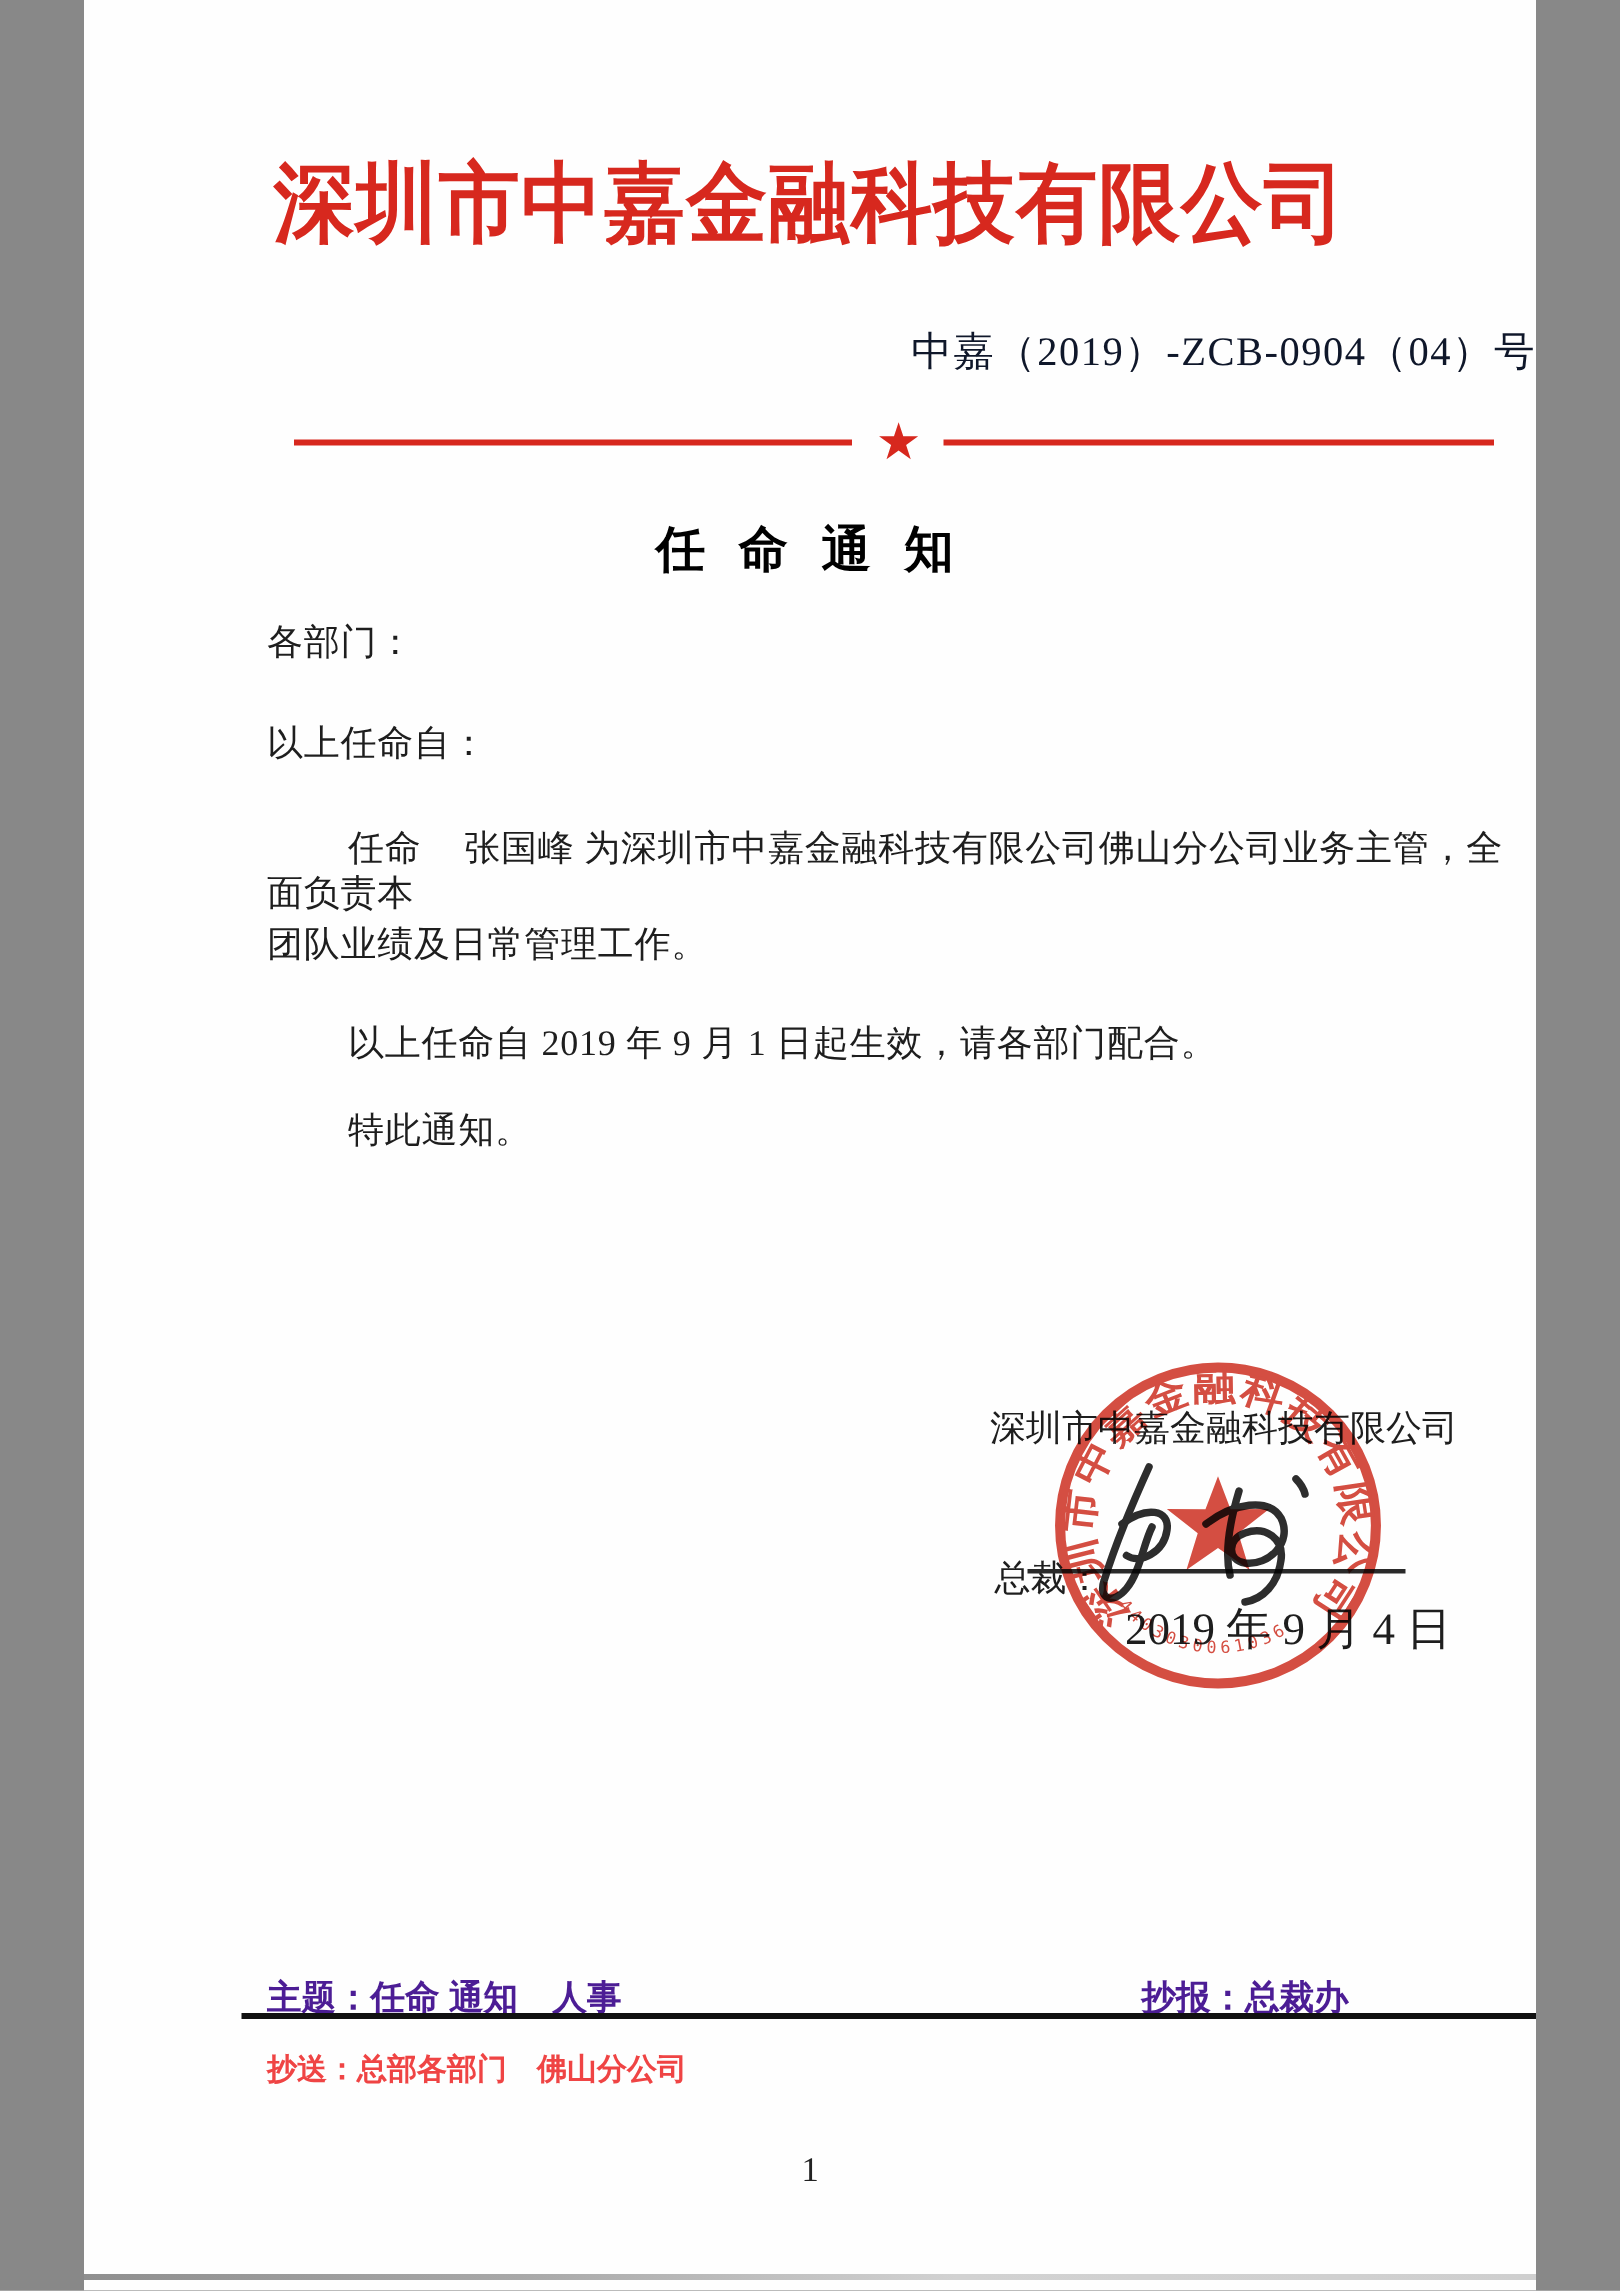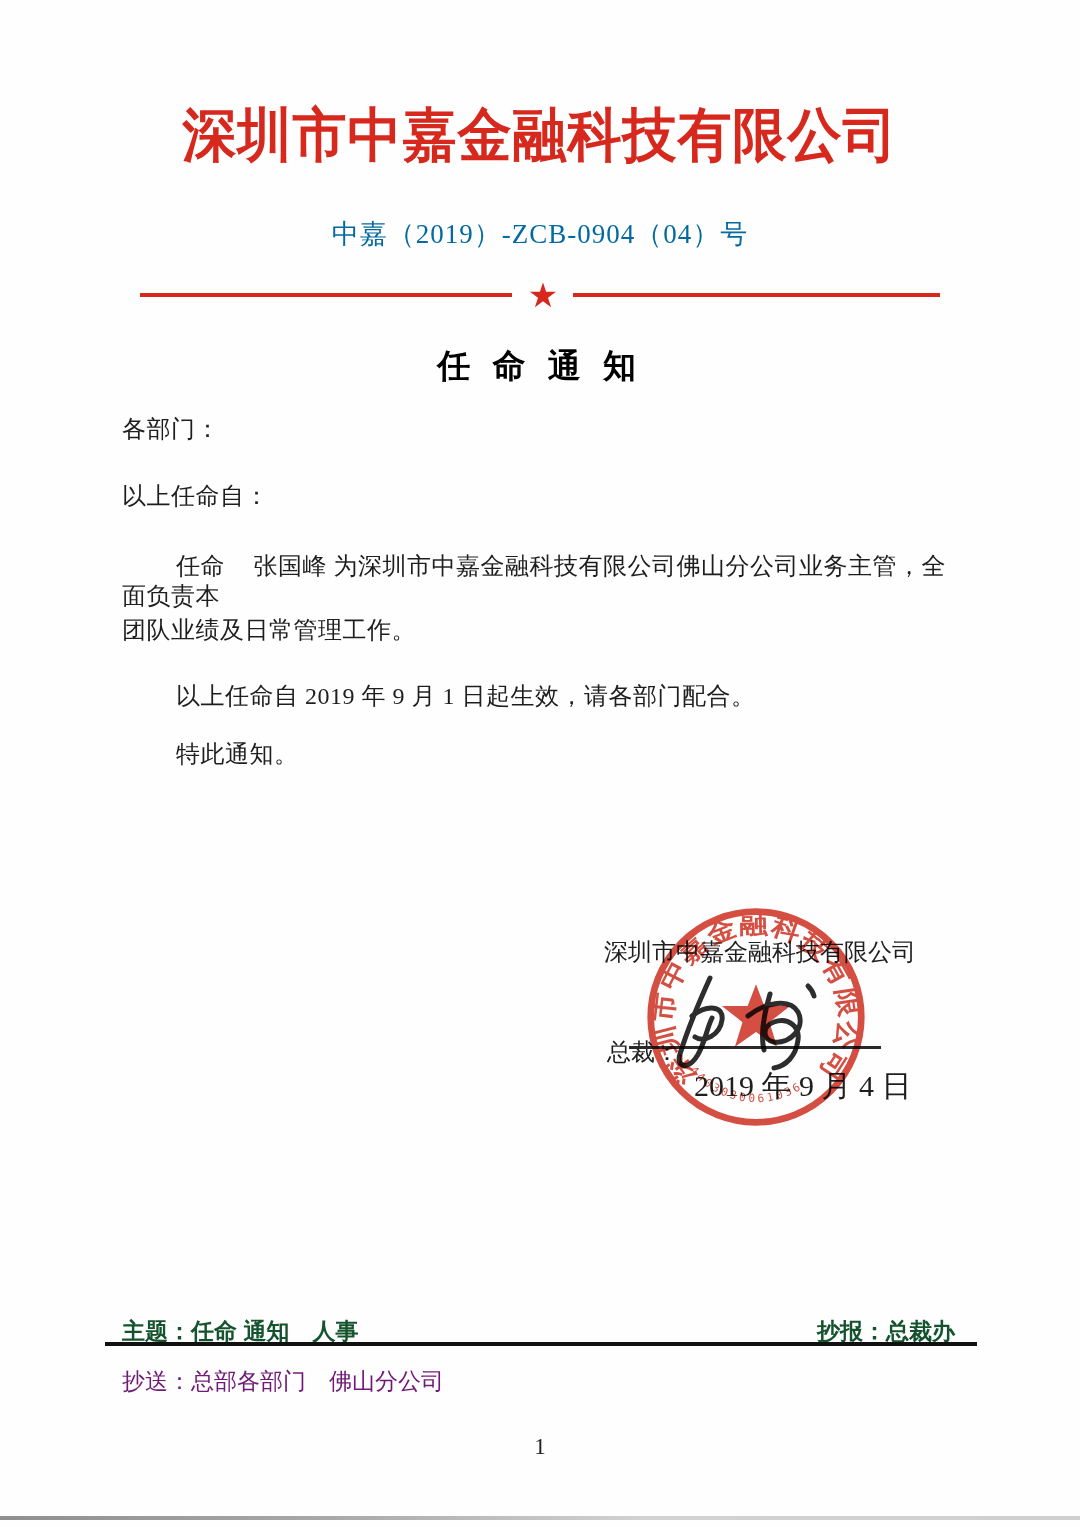--- a/index.html
+++ b/index.html
@@ -1,18 +1,18 @@
 <!DOCTYPE html>
 <html><head>
 <meta charset="utf-8">
 <style>
   html,body{margin:0;padding:0;background:#888;}
   .page{
     position:relative;
-    width:1080px;height:1527px;
+    width:968px;height:1527px;
     margin:0 auto;
     background:#fefefe;
     overflow:hidden;
     font-family:"Liberation Serif","DejaVu Serif",serif;
     color:#1e1e1e;
   }
   .abs{position:absolute;}
   .center{left:0;right:0;text-align:center;}
 
   .company-header{
@@ -20,21 +20,22 @@
     font-size:54px;
     font-weight:bold;
     color:#d7281e;
     letter-spacing:1px;
     transform:scaleY(1.08);
   }
   .doc-number{
     top:216px;
     font-size:27px;
     letter-spacing:1px;
-    color:#0369a1;
+    color:#0f172a;
+    text-align:right;
   }
   .rule{top:293px;height:4px;background:#d7281e;}
   .rule-left{left:140px;width:372px;}
   .rule-right{left:573px;width:367px;}
   .rule-star{
     top:276px;left:513px;width:60px;
     text-align:center;
     color:#d7281e;font-size:34px;line-height:38px;
     font-family:"DejaVu Sans",sans-serif;
   }
@@ -68,27 +69,27 @@
   }
   .handwriting{
     left:640px;top:960px;width:250px;height:120px;
     mix-blend-mode:multiply;
   }
 
   .footer-row1{
     top:1316px;left:122px;right:125px;
     display:flex;justify-content:space-between;
     font-family:"Liberation Sans","DejaVu Sans",sans-serif;
-    font-weight:bold;font-size:23px;color:#14532d;
+    font-weight:bold;font-size:23px;color:#4c1d95;
   }
   .footer-rule{top:1342px;left:105px;width:872px;height:4px;background:#111;}
   .footer-row2{
     top:1366px;left:122px;
     font-family:"Liberation Sans","DejaVu Sans",sans-serif;
-    font-weight:normal;font-size:23px;color:#701a75;
+    font-weight:bold;font-size:20px;color:#ef4444;
   }
   .page-number{top:1434px;font-size:23px;color:#222;}
 
   .scan-edge{
     top:1516px;left:0;width:100%;height:4px;
     background:linear-gradient(to right,#8f8f8f 0%,#a8a8a8 30%,#d2d2d2 60%,#cfcfcf 100%);
   }
 </style>
 </head>
 <body>

